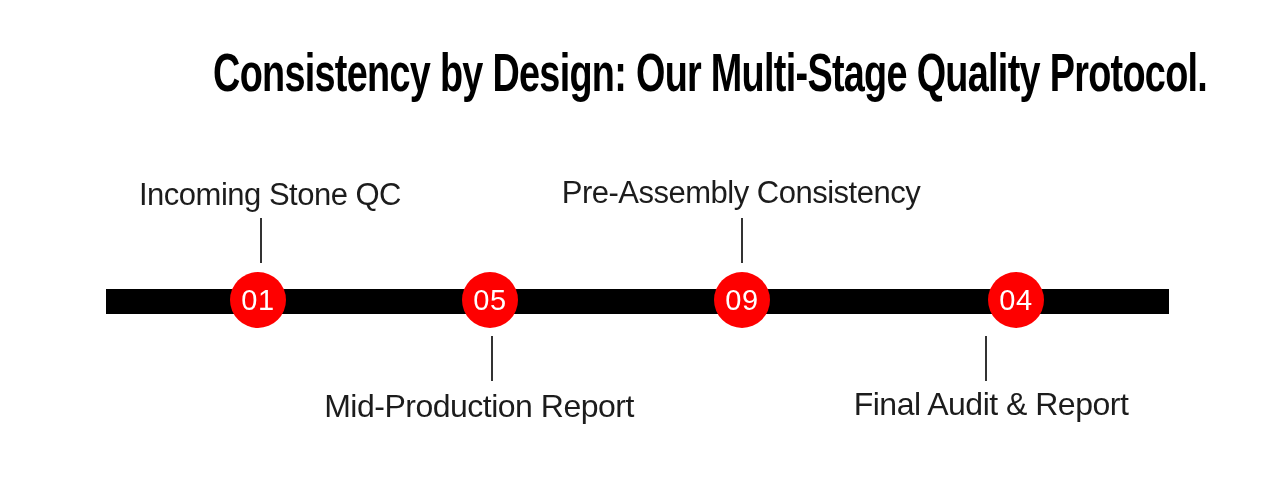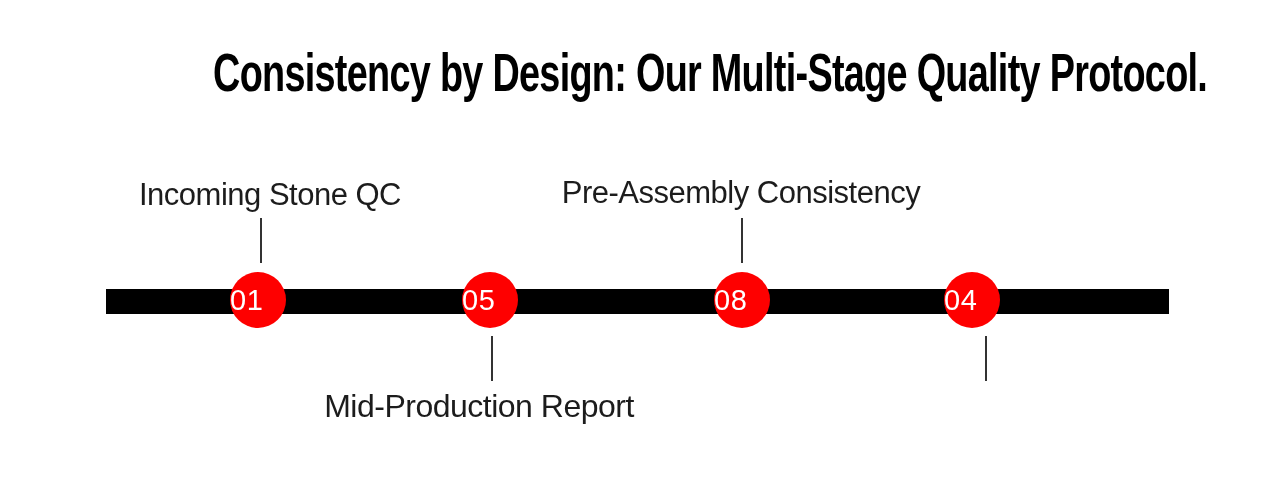--- a/index.html
+++ b/index.html
@@ -50,32 +50,33 @@
   
   .circle {
     position: absolute;
     top: 272px;
     width: 56px;
     height: 56px;
     border-radius: 50%;
     background: #fe0000;
     display: flex;
     align-items: center;
+    justify-content: center;
   }
   .num {
     color: #ffffff;
     font-size: 29px;
     line-height: 1;
     font-weight: 400;
     letter-spacing: 0.5px;
   }
   #circle-1 { left: 230px; }
   #circle-2 { left: 462px; }
   #circle-3 { left: 714px; }
-  #circle-4 { left: 944px; }
+  #circle-4 { left: 988px; }
 
   
   .connector {
     position: absolute;
     width: 2px;
     background: #333333;
   }
   #conn-1 { left: 260px; top: 218px; height: 45px; }
   #conn-3 { left: 741px; top: 218px; height: 45px; }
   #conn-2 { left: 491px; top: 336px; height: 45px; }
@@ -111,21 +112,22 @@
 
   <div class="label" id="label-2">Mid-Production Report</div>
   <div class="connector" id="conn-2"></div>
   <div class="circle" id="circle-2">
     <span class="num">05</span>
   </div>
 
   <div class="label" id="label-3">Pre-Assembly Consistency</div>
   <div class="connector" id="conn-3"></div>
   <div class="circle" id="circle-3">
-    <span class="num">08</span>
+    <span class="num">09</span>
   </div>
 
+  <div class="label" id="label-4">Final Audit &amp; Report</div>
   <div class="connector" id="conn-4"></div>
   <div class="circle" id="circle-4">
     <span class="num">04</span>
   </div>
 
 </div>
 
 </body></html>

